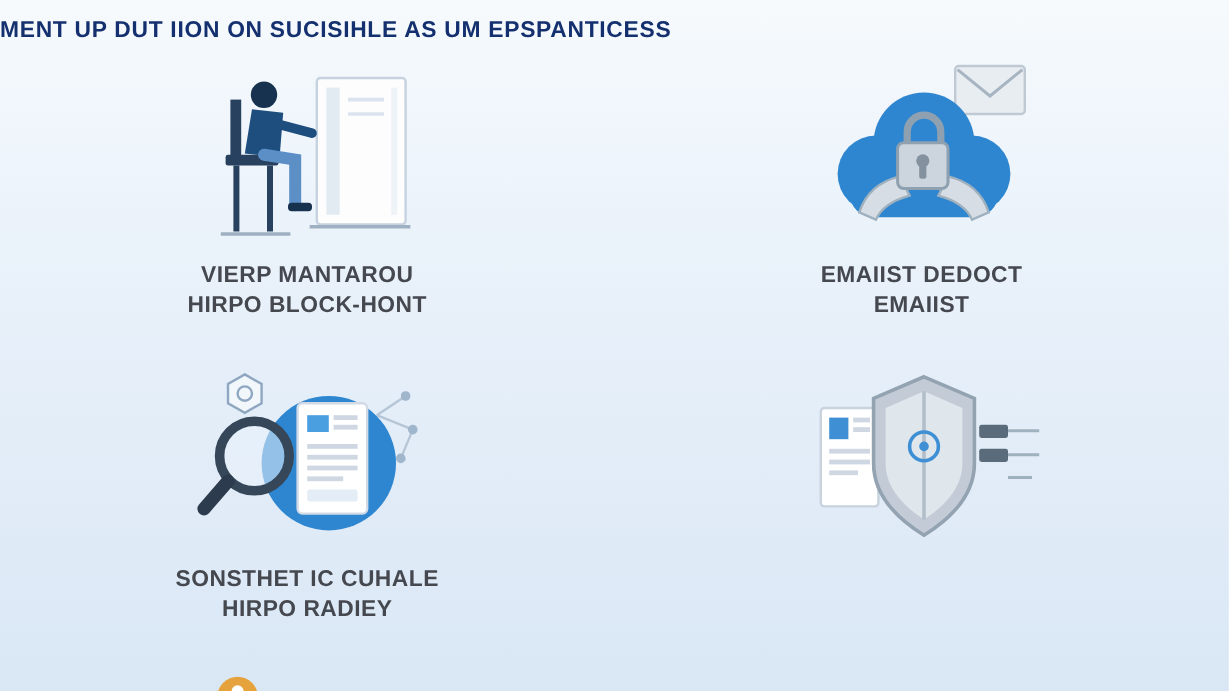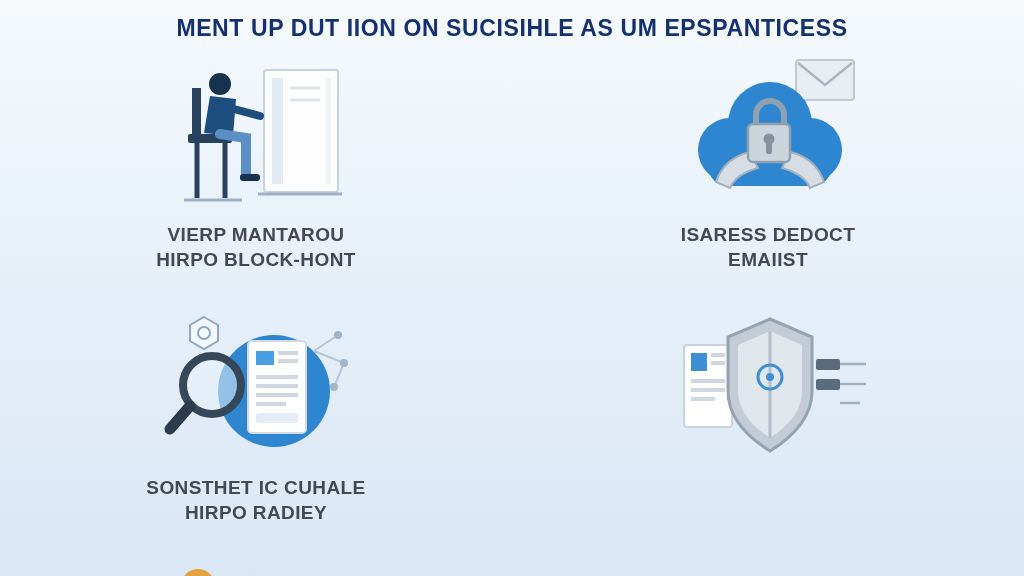--- a/index.html
+++ b/index.html
@@ -3,22 +3,22 @@
 <meta charset="utf-8">
 <style>
   * { margin:0; padding:0; box-sizing:border-box; }
   body { width:1024px; height:576px; overflow:hidden; }
   .page {
     width:1024px; height:576px; position:relative; overflow:hidden;
     background:linear-gradient(180deg,#f6fafd 0%, #eaf2fa 35%, #e0ebf7 75%, #d9e7f5 100%);
     font-family:"Liberation Sans", sans-serif;
   }
   .title {
-    text-align:center; padding-top:15px;
-    font-size:23px; font-weight:bold; color:#14306e; letter-spacing:0.6px;
+    padding-top:15px;
+    font-size:19px; font-weight:bold; color:#14306e; letter-spacing:0.6px;
   }
   .grid {
     display:grid; grid-template-columns:repeat(2, 1fr);
     grid-template-rows:253px 253px; margin-top:4px;
   }
   .cell { display:flex; flex-direction:column; align-items:center; }
   .art { height:168px; display:flex; align-items:flex-end; justify-content:center; }
   .art svg { display:block; }
   .caption {
     text-align:center; font-size:19px; font-weight:bold; color:#45484f;
@@ -81,21 +81,21 @@
           <path d="M58,128 Q66,104 92,98 L100,114 Q78,120 72,134 Z" fill="#d6dde4" stroke="#9fb0bf" stroke-width="2"></path>
           <path d="M166,128 Q158,104 132,98 L124,114 Q146,120 152,134 Z" fill="#d6dde4" stroke="#9fb0bf" stroke-width="2"></path>
 
           <path d="M98,72 v-11 a14,14 0 0 1 28,0 v11" fill="none" stroke="#8fa1b0" stroke-width="6"></path>
           <rect x="90" y="70" width="42" height="38" rx="5" fill="#ccd5dd" stroke="#8fa1b0" stroke-width="2.5"></rect>
           <circle cx="111" cy="85" r="5.5" fill="#84929f"></circle>
           <rect x="108" y="88" width="6" height="12" rx="2" fill="#84929f"></rect>
         </svg>
       </div>
       <div class="caption">
-        <span>ISARESS DEDOCT</span>
+        <span>EMAIIST DEDOCT</span>
         <span>EMAIIST</span>
       </div>
     </div>
 
     <div class="cell">
       <div class="art">
         <svg width="220" height="160" viewBox="0 0 220 160">
 
           <line x1="168" y1="44" x2="192" y2="28" stroke="#b6c6d7" stroke-width="2"></line>
           <line x1="168" y1="44" x2="198" y2="56" stroke="#b6c6d7" stroke-width="2"></line>

